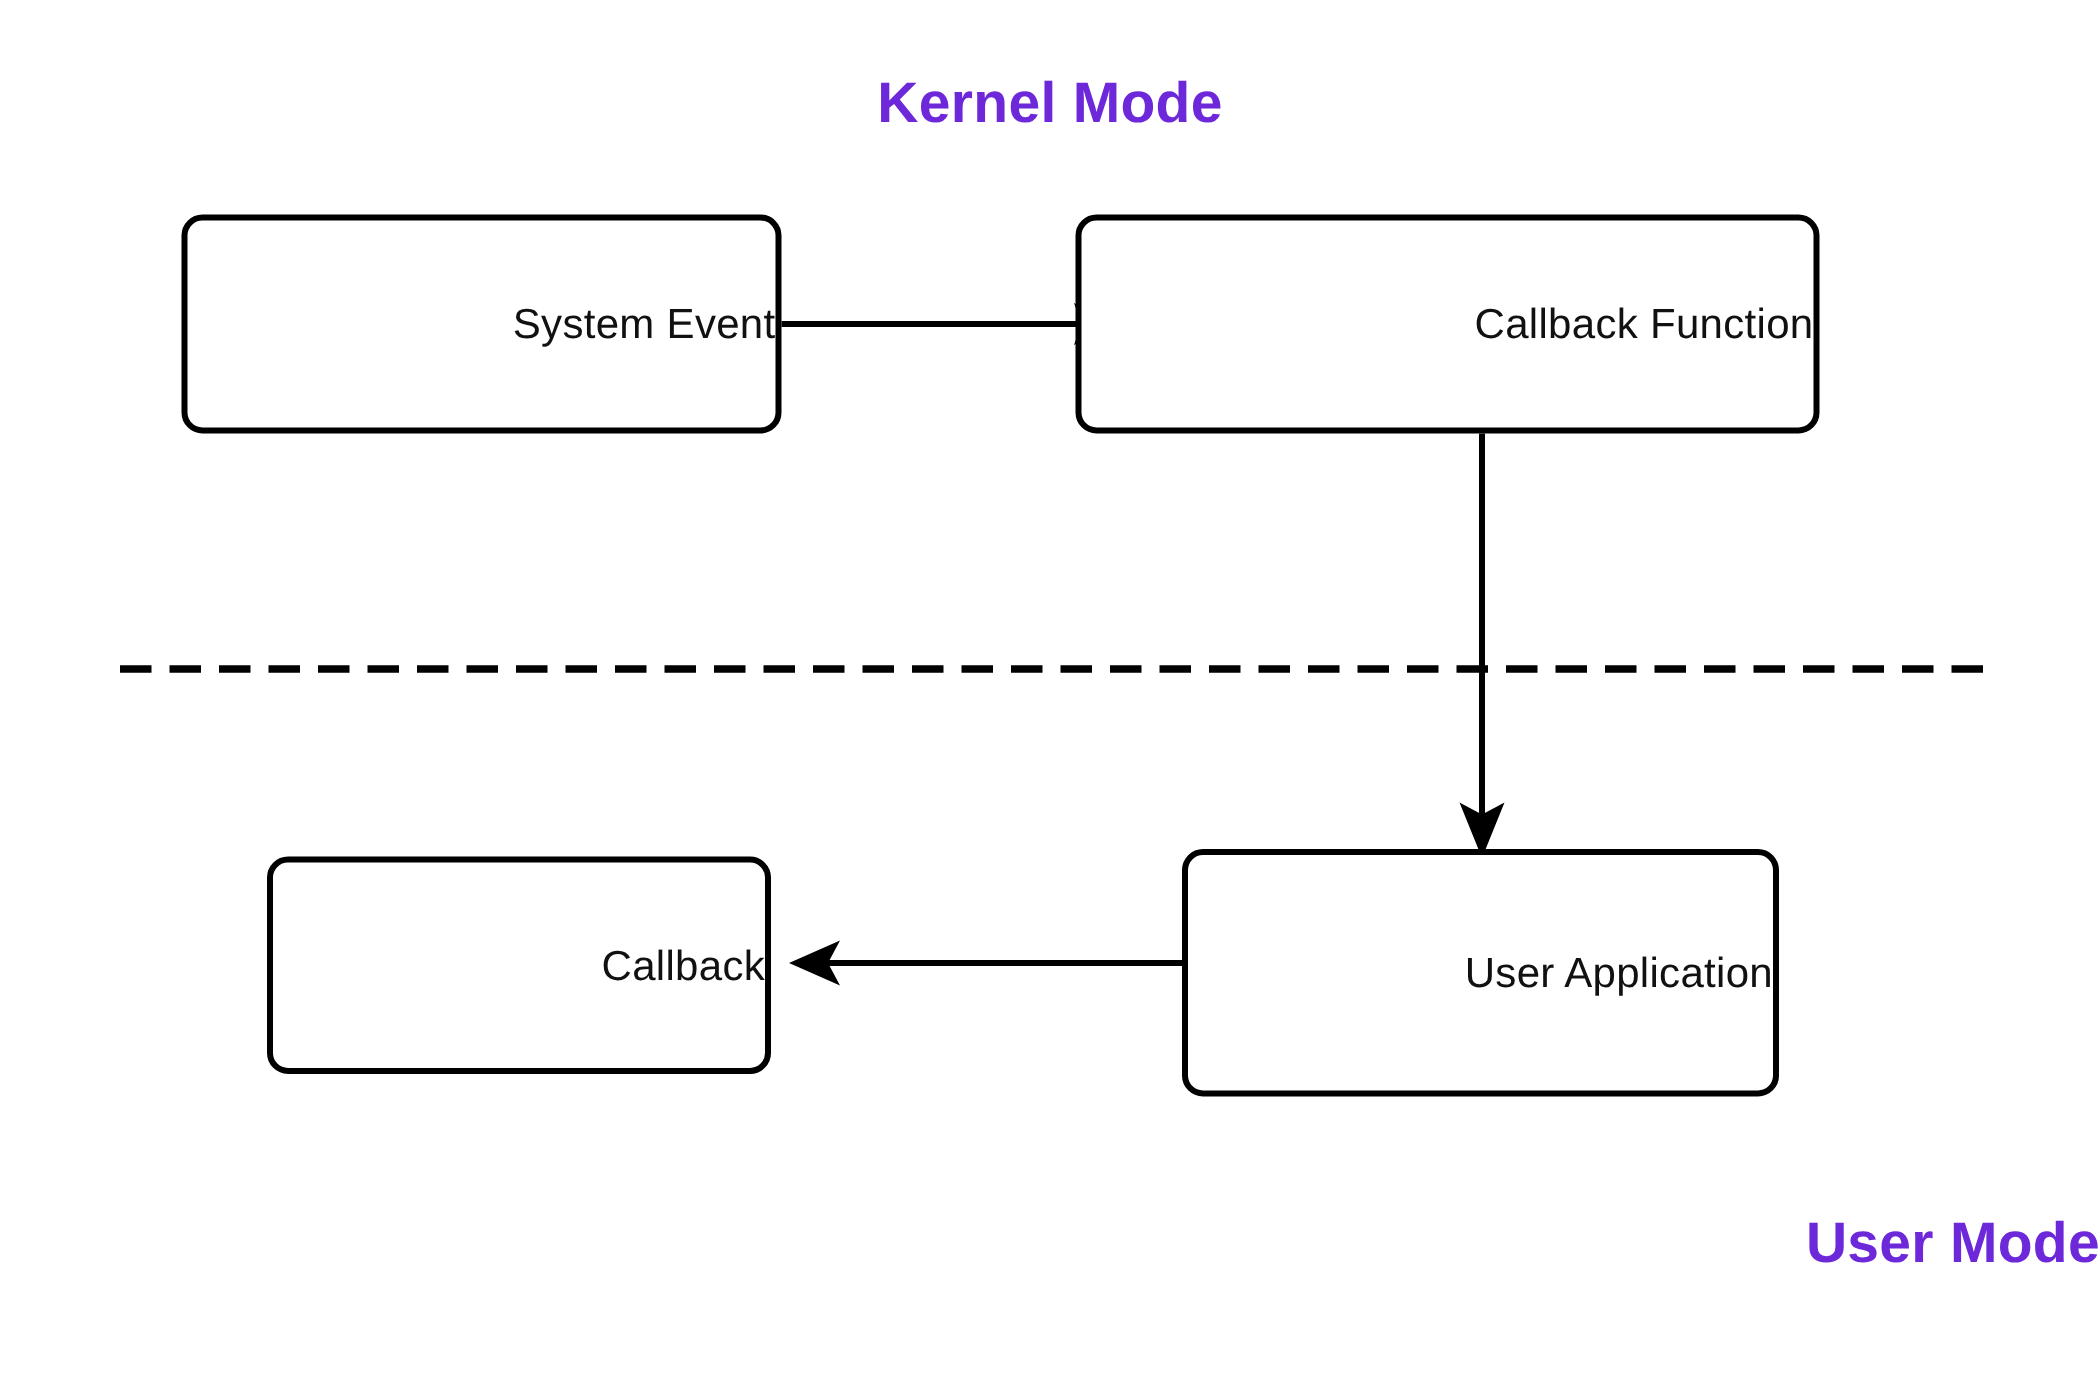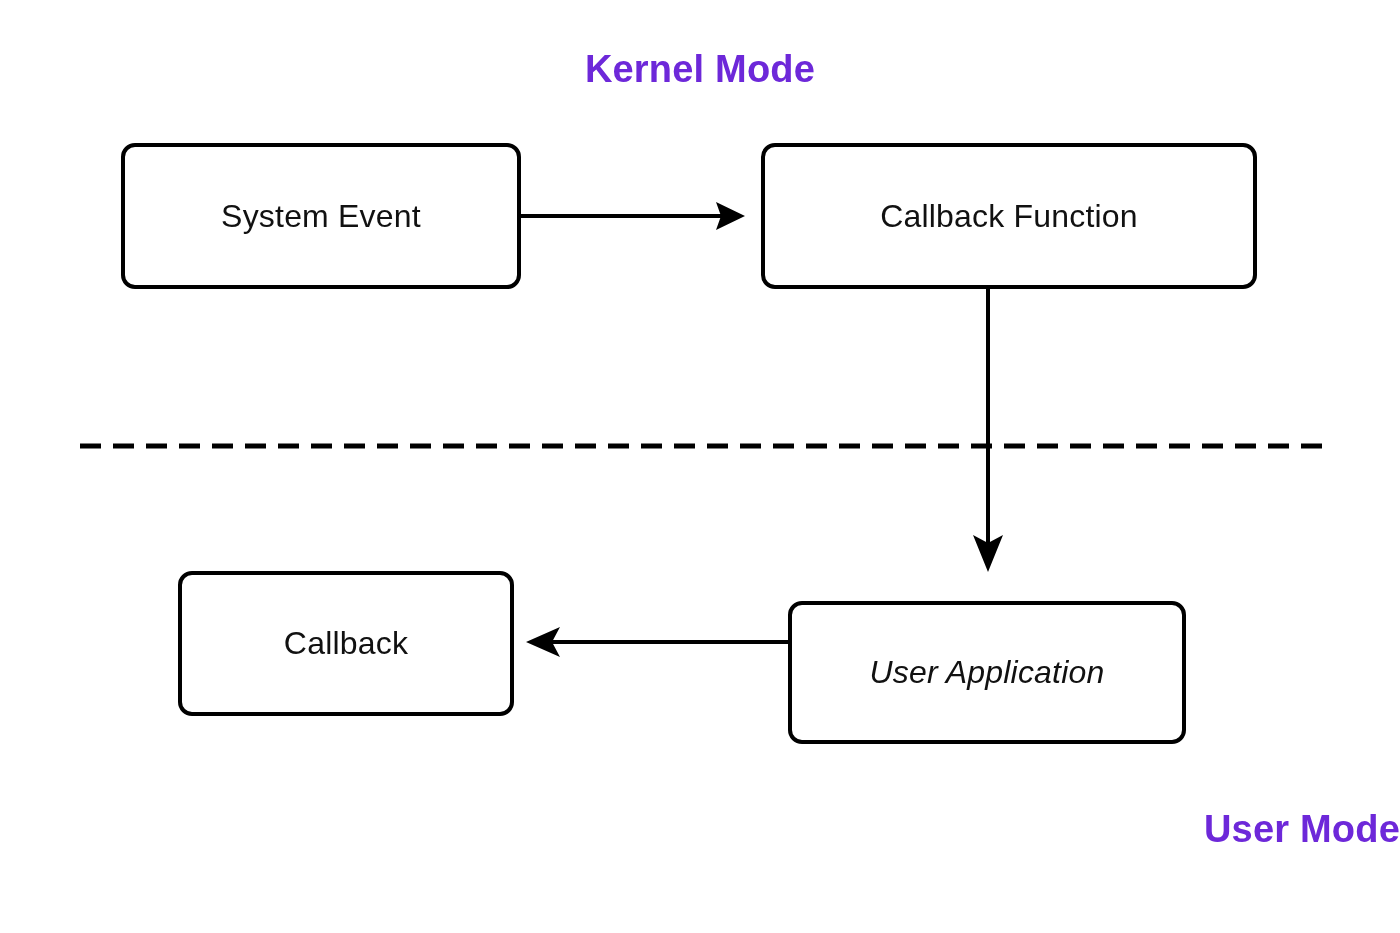--- a/index.html
+++ b/index.html
@@ -30,31 +30,31 @@
   #user-mode-label { top: 808px; text-align: right; }
 
   .node {
     position: absolute;
     box-sizing: border-box;
     border: 4px solid #000000;
     border-radius: 14px;
     background: #ffffff;
     display: flex;
     align-items: center;
-    justify-content: center;
+    justify-content: flex-end;
     color: #111111;
-    font-size: 32px;
+    font-size: 28px;
     font-weight: 400;
     letter-spacing: 0.2px;
     white-space: nowrap;
   }
   #node-system-event    { left: 121px; top: 143px; width: 400px; height: 146px; }
-  #node-callback-fn     { left: 761px; top: 143px; width: 496px; height: 146px; }
+  #node-callback-fn     { left: 717px; top: 143px; width: 496px; height: 146px; }
   #node-callback        { left: 178px; top: 571px; width: 336px; height: 145px; }
-  #node-user-app        { left: 788px; top: 601px; width: 398px; height: 143px; font-style: italic; }
+  #node-user-app        { left: 788px; top: 566px; width: 398px; height: 165px; }
 
   #edges {
     position: absolute;
     left: 0;
     top: 0;
     width: 1400px;
     height: 933px;
     pointer-events: none;
   }
   .divider-line {

